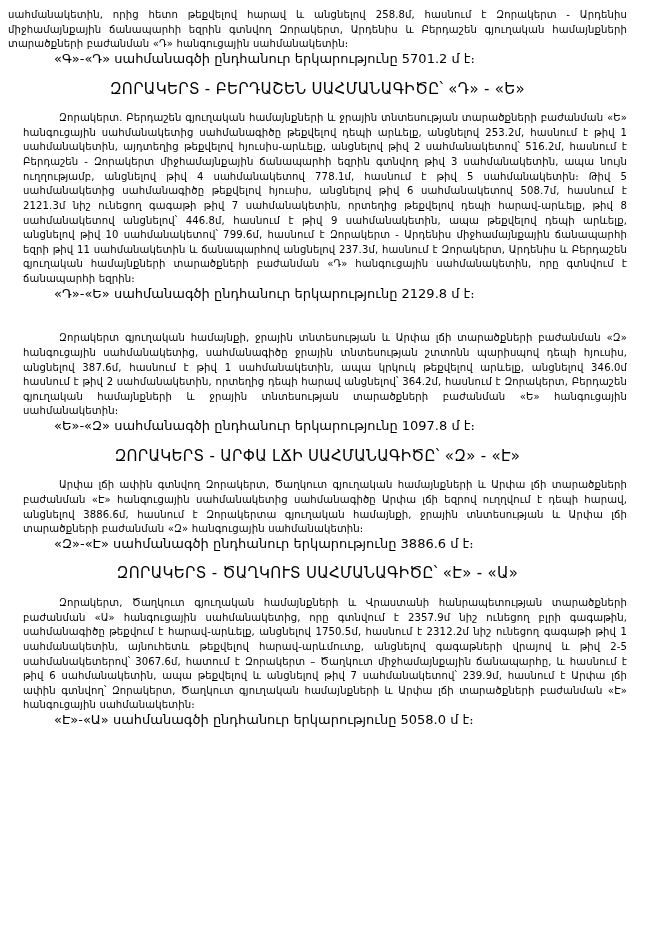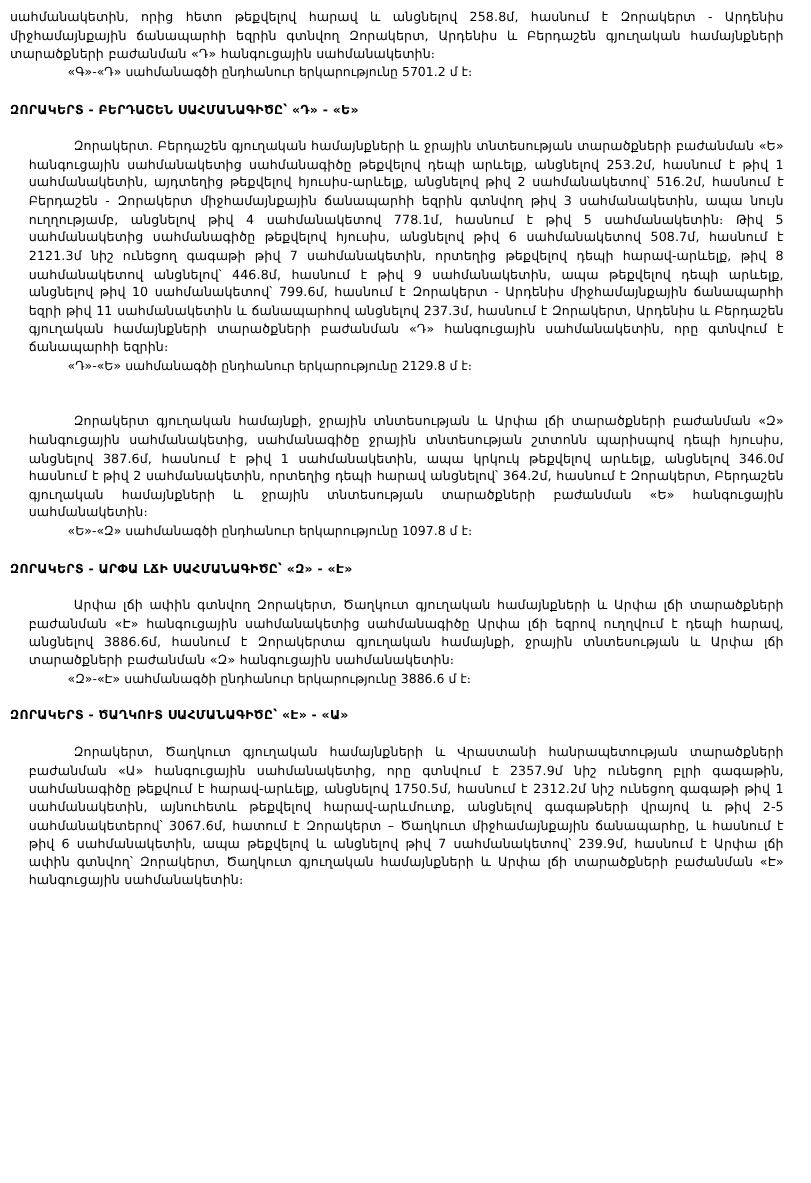--- a/index.html
+++ b/index.html
@@ -30,33 +30,32 @@
     letter-spacing: 0.01em;
     word-spacing: 0.02em;
     margin: 0;
   }
   .para.indent {
     text-indent: 36px;
     margin-left: 15px;
   }
   .centered-num {
     text-align: left;
-    font-size: 10px;
+    font-size: 13px;
     line-height: 14.62px;
     margin: 0;
     padding-left: 46px;
   }
   .heading {
-    text-align: left;
-    font-size: 10px;
+    text-align: center;
+    font-size: 15px;
     line-height: 14.62px;
     margin: 0;
     letter-spacing: 0.02em;
     white-space: nowrap;
-    font-weight: bold;
   }
   .gap-md { height: 15px; }
 </style>
 </head>
 <body>
 
 <div class="page">
 
   <p class="para">սահմանակետին, որից հետո թեքվելով հարավ և անցնելով  258.8մ, հասնում է Զորակերտ - Արդենիս միջհամայնքային ճանապարհի եզրին գտնվող Զորակերտ, Արդենիս և Բերդաշեն գյուղական համայնքների տարածքների բաժանման «Դ» հանգուցային սահմանակետին։</p>
 
@@ -92,14 +91,15 @@
   <p class="centered-num">«Զ»-«Է» սահմանագծի ընդհանուր երկարությունը 3886.6 մ է։</p>
 
   <div class="gap-md"></div>
 
   <p class="heading">ԶՈՐԱԿԵՐՏ - ԾԱՂԿՈՒՏ ՍԱՀՄԱՆԱԳԻԾԸ՝ «Է» - «Ա»</p>
 
   <div class="gap-md"></div>
 
   <p class="para indent">Զորակերտ, Ծաղկուտ գյուղական համայնքների   և Վրաստանի հանրապետության տարածքների  բաժանման «Ա» հանգուցային սահմանակետից, որը գտնվում է 2357.9մ նիշ ունեցող բլրի գագաթին, սահմանագիծը թեքվում է հարավ-արևելք, անցնելով 1750.5մ, հասնում է 2312.2մ նիշ ունեցող գագաթի թիվ 1 սահմանակետին, այնուհետև թեքվելով հարավ-արևմուտք, անցնելով գագաթների վրայով և թիվ 2-5 սահմանակետերով՝ 3067.6մ, հատում է Զորակերտ – Ծաղկուտ միջհամայնքային ճանապարհը, և հասնում է թիվ 6 սահմանակետին, ապա  թեքվելով և անցնելով թիվ 7 սահմանակետով՝ 239.9մ, հասնում է Արփա լճի ափին գտնվող՝ Զորակերտ, Ծաղկուտ գյուղական համայնքների և Արփա լճի տարածքների բաժանման «Է» հանգուցային սահմանակետին։</p>
 
+  <p class="centered-num">«Է»-«Ա» սահմանագծի ընդհանուր երկարությունը 5058.0 մ է։</p>
 
 </div>
 
 </body></html>

